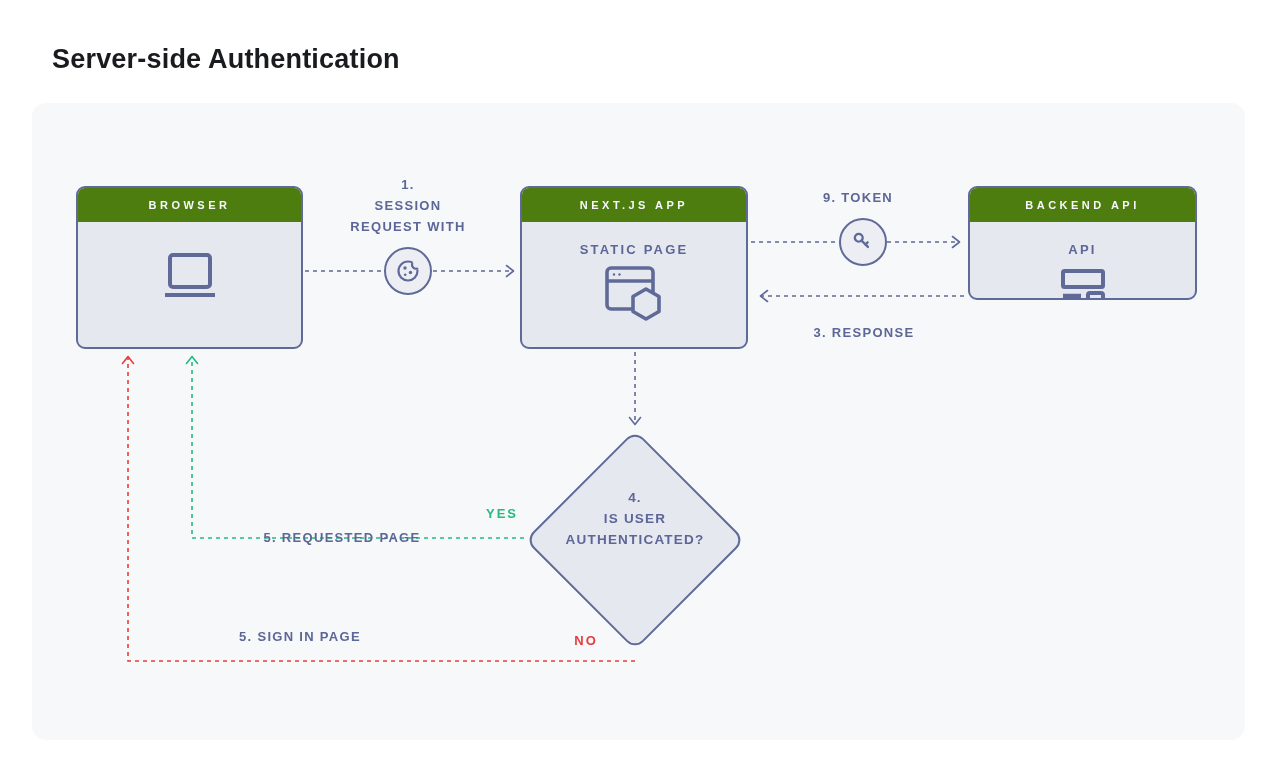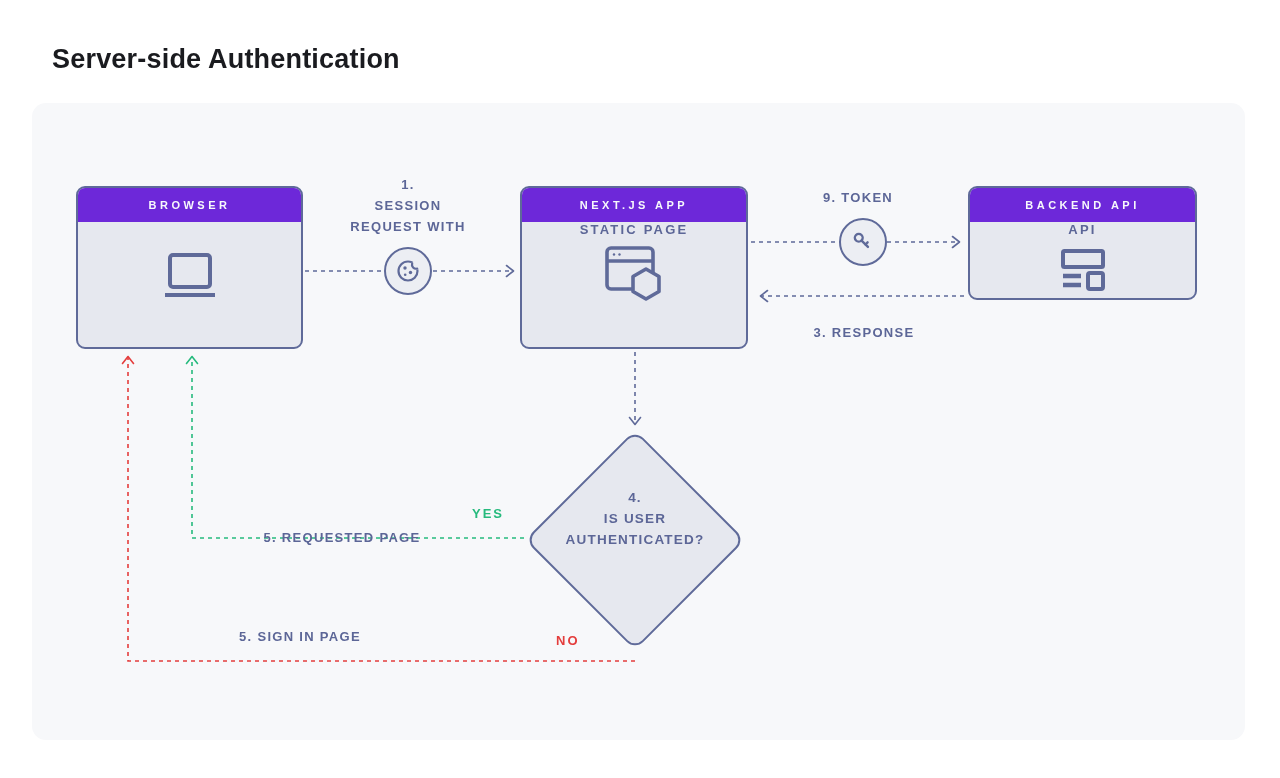--- a/index.html
+++ b/index.html
@@ -3,36 +3,36 @@
 <meta charset="utf-8">
 <style>
   html,body{margin:0;padding:0;background:#ffffff;}
   body{font-family:"Liberation Sans",sans-serif;-webkit-font-smoothing:antialiased;}
   .stage{position:relative;width:1280px;height:778px;overflow:hidden;background:#ffffff;}
   .page-title{position:absolute;left:52px;top:44px;margin:0;font-size:27px;font-weight:700;color:#1a1b1f;letter-spacing:.2px;}
   .panel{position:absolute;left:32px;top:103px;width:1213px;height:637px;background:#f7f8fa;border-radius:14px;}
 
   
   .node{position:absolute;border:2px solid #5f6a99;border-radius:9px;background:#e6e8ef;overflow:hidden;box-sizing:border-box;}
-  .node-header{height:34px;background:#6d28d9;display:flex;align-items:center;justify-content:center;
+  .node-header{height:34px;background:#4d7c0f;display:flex;align-items:center;justify-content:center;
     color:#f7f8fc;font-size:11px;font-weight:700;letter-spacing:3.5px;}
-  .node-body{display:flex;flex-direction:column;align-items:center;gap:9px;box-sizing:border-box;}
+  .node-body{display:flex;flex-direction:column;align-items:center;padding-top:20px;gap:9px;box-sizing:border-box;}
   .node-sublabel{font-size:13px;font-weight:700;letter-spacing:2.2px;color:#5c6697;}
   .icon svg{display:block;}
 
   
   .diamond{position:absolute;left:525px;top:359px;width:156px;height:156px;background:#e6e8ef;
     border:2px solid #5f6a99;border-radius:12px;transform:rotate(45deg);box-sizing:border-box;}
   .diamond-text{position:absolute;left:493px;top:384px;width:220px;text-align:center;
     font-size:13.5px;font-weight:700;letter-spacing:1.2px;color:#5c6697;line-height:21px;}
 
   
   .edge-label{position:absolute;width:220px;text-align:center;font-size:13px;font-weight:700;
     letter-spacing:1.3px;color:#5c6697;line-height:21px;}
-  .edge-tag{position:absolute;width:60px;text-align:left;font-size:13px;font-weight:700;letter-spacing:2px;line-height:16px;}
+  .edge-tag{position:absolute;width:60px;text-align:center;font-size:13px;font-weight:700;letter-spacing:2px;line-height:16px;}
   .tag-yes{color:#26ba7d;}
   .tag-no{color:#e43d3c;}
 
   
   .edge-node{position:absolute;width:48px;height:48px;border-radius:50%;background:#eceef3;
     border:2px solid #5f6a99;display:flex;align-items:center;justify-content:center;box-sizing:border-box;}
 
   .connectors{position:absolute;left:0;top:0;}
 </style>
 </head>

